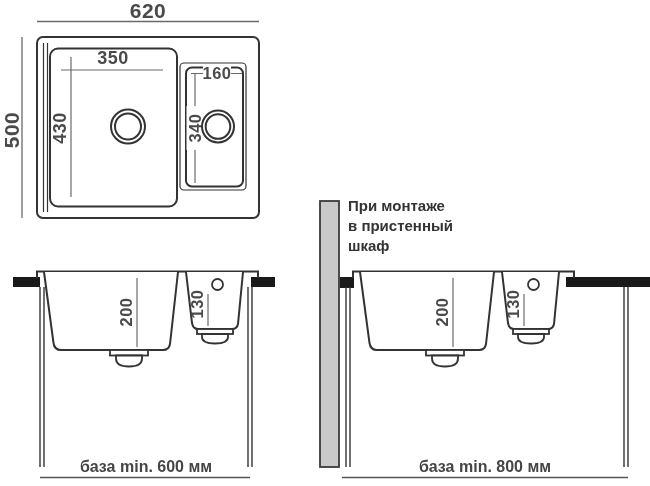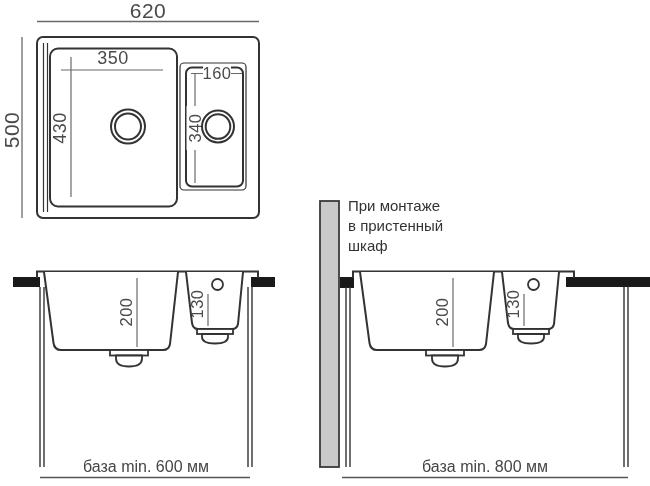--- a/index.html
+++ b/index.html
@@ -1,18 +1,18 @@
 <!DOCTYPE html>
 <html><head>
 <meta charset="utf-8">
 <style>
   html,body{margin:0;padding:0;background:#ffffff;}
   .stage{
     position:relative;width:650px;height:486px;background:#ffffff;
-    font-family:"Liberation Sans", sans-serif;overflow:hidden;
+    font-family:"Liberation Sans", sans-serif;overflow:hidden;font-weight:bold;
   }
   svg{display:block;}
   text{fill:#4a4a4a;}
   .dim-num{font-size:18px;letter-spacing:.5px;}
   .dim-num-lg{font-size:21px;letter-spacing:.5px;}
   .dim-num-sm{font-size:16.5px;letter-spacing:.5px;}
   .caption{font-size:16px;fill:#454545;}
   .note{font-size:15px;fill:#333333;}
 </style>
 </head>

